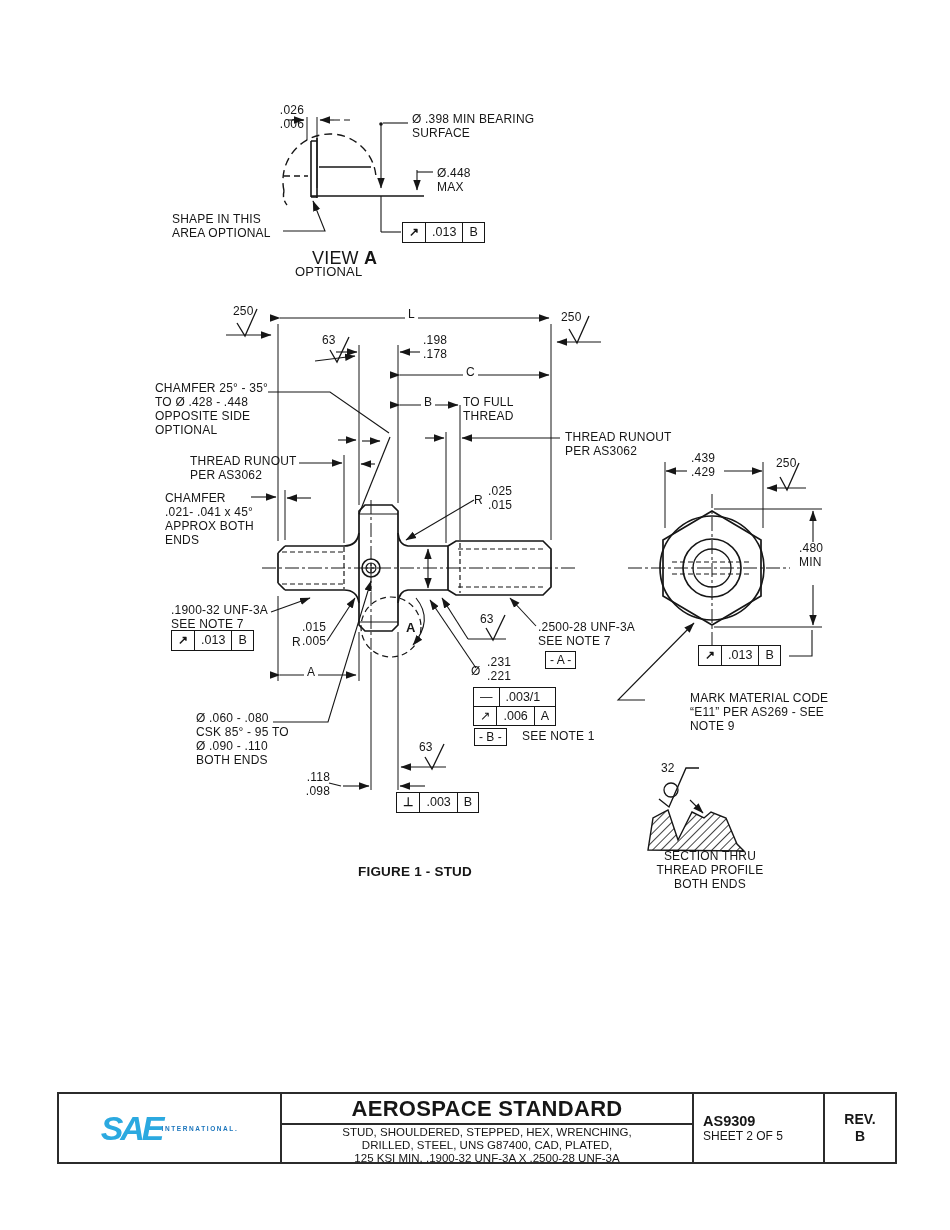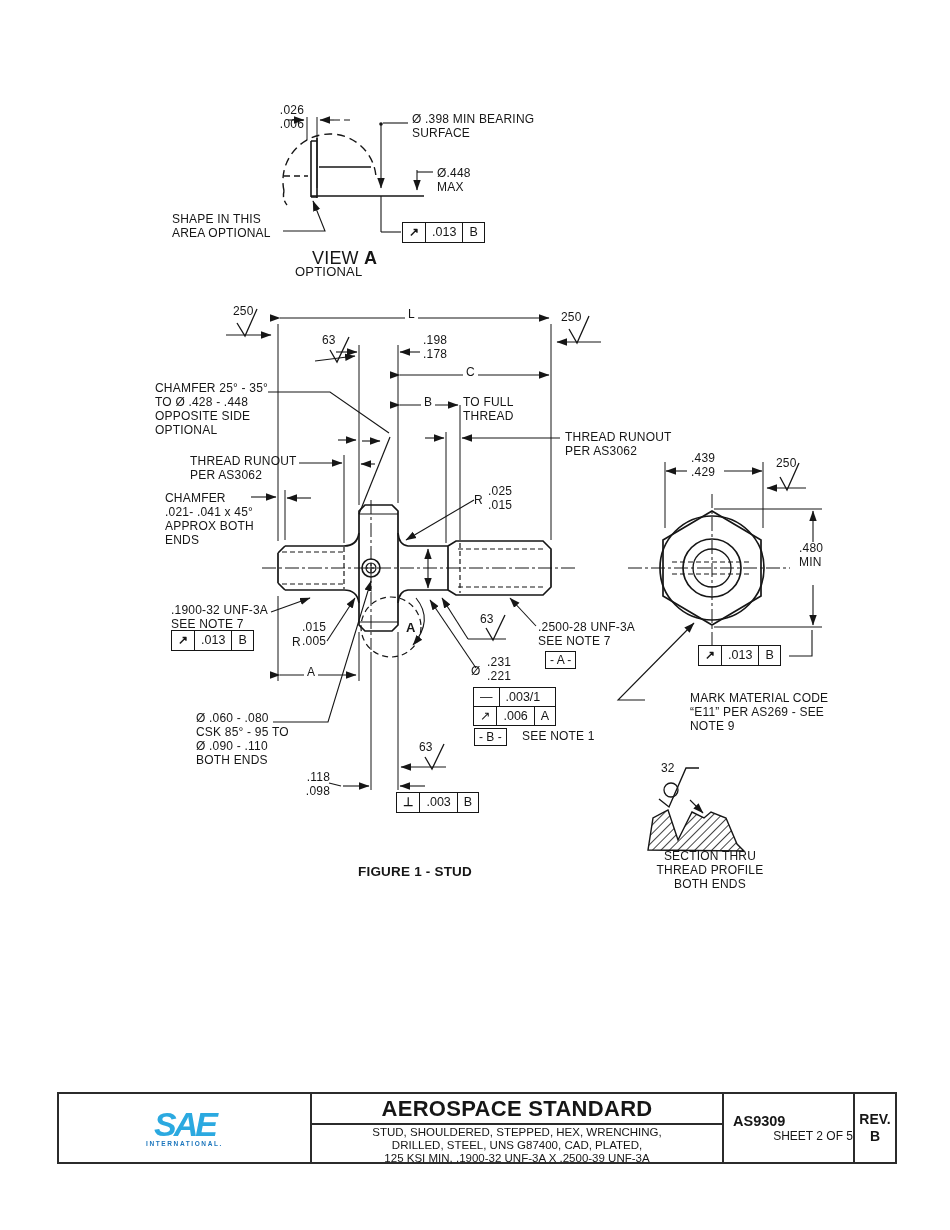--- a/index.html
+++ b/index.html
@@ -22,31 +22,31 @@
   .stack2{position:absolute;display:flex;flex-direction:column;}
   .stack2 .row{display:inline-flex;background:#fff;border:1.6px solid #161616;font-size:12.5px;line-height:1;}
   .stack2 .row+.row{margin-top:-1.6px;}
   .stack2 .cell{padding:3px 6px;border-left:1.6px solid #161616;}
   .stack2 .cell:first-child{border-left:none;}
   
   .tb{position:absolute;left:57px;top:1092px;width:836px;height:68px;border:2px solid #2b2b2b;
       display:flex;background:#fff;}
   .tb .cell{border-left:2px solid #2b2b2b;box-sizing:border-box;}
   .tb .cell:first-child{border-left:none;}
-  .tb-logo{width:251px;display:flex;flex-direction:column;align-items:center;justify-content:center;}
+  .tb-logo{width:221px;display:flex;flex-direction:row;align-items:center;justify-content:center;}
   .sae-word{font-style:italic;font-weight:bold;font-size:34px;letter-spacing:-3px;line-height:.9;}
   .sae-intl{font-size:6.5px;font-weight:bold;letter-spacing:1.6px;margin-top:1px;}
   .tb-main{width:412px;display:flex;flex-direction:column;}
   .tb-head{font-weight:bold;font-size:22px;text-align:center;padding:2px 0 1px 0;
            border-bottom:2px solid #2b2b2b;letter-spacing:.3px;}
   .tb-sub{flex:1;display:flex;flex-direction:column;justify-content:space-evenly;
           font-size:11.5px;text-align:center;line-height:1.15;padding:1px 0;}
   .tb-doc{width:131px;display:flex;flex-direction:column;justify-content:center;padding-left:9px;}
   .tb-doc .num{font-weight:bold;font-size:14.5px;}
-  .tb-doc .sheet{font-size:12px;margin-top:0;text-align:right;}
+  .tb-doc .sheet{font-size:12px;margin-top:0;}
   .tb-rev{flex:1;display:flex;flex-direction:column;align-items:center;justify-content:center;
           font-size:14px;font-weight:bold;line-height:1.25;}
 </style>
 </head>
 <body>
 
 <div class="page">
 
 <svg class="art" width="950" height="1230" viewBox="0 0 950 1230">
   <defs>
@@ -329,21 +329,21 @@
 <div class="tb">
   <div class="cell tb-logo">
     <div class="sae-word" style="color:#2BA9E0;">SAE</div>
     <div class="sae-intl" style="color:#1B75BC;">INTERNATIONAL.</div>
   </div>
   <div class="cell tb-main">
     <div class="tb-head">AEROSPACE STANDARD</div>
     <div class="tb-sub">
       <div>STUD, SHOULDERED, STEPPED, HEX, WRENCHING,</div>
       <div>DRILLED, STEEL, UNS G87400, CAD, PLATED,</div>
-      <div>125 KSI MIN, .1900-32 UNF-3A X .2500-39 UNF-3A</div>
+      <div>125 KSI MIN, .1900-32 UNF-3A X .2500-28 UNF-3A</div>
     </div>
   </div>
   <div class="cell tb-doc">
     <div class="num">AS9309</div>
     <div class="sheet">SHEET 2 OF 5</div>
   </div>
   <div class="cell tb-rev">
     <div>REV.</div>
     <div>B</div>
   </div>

